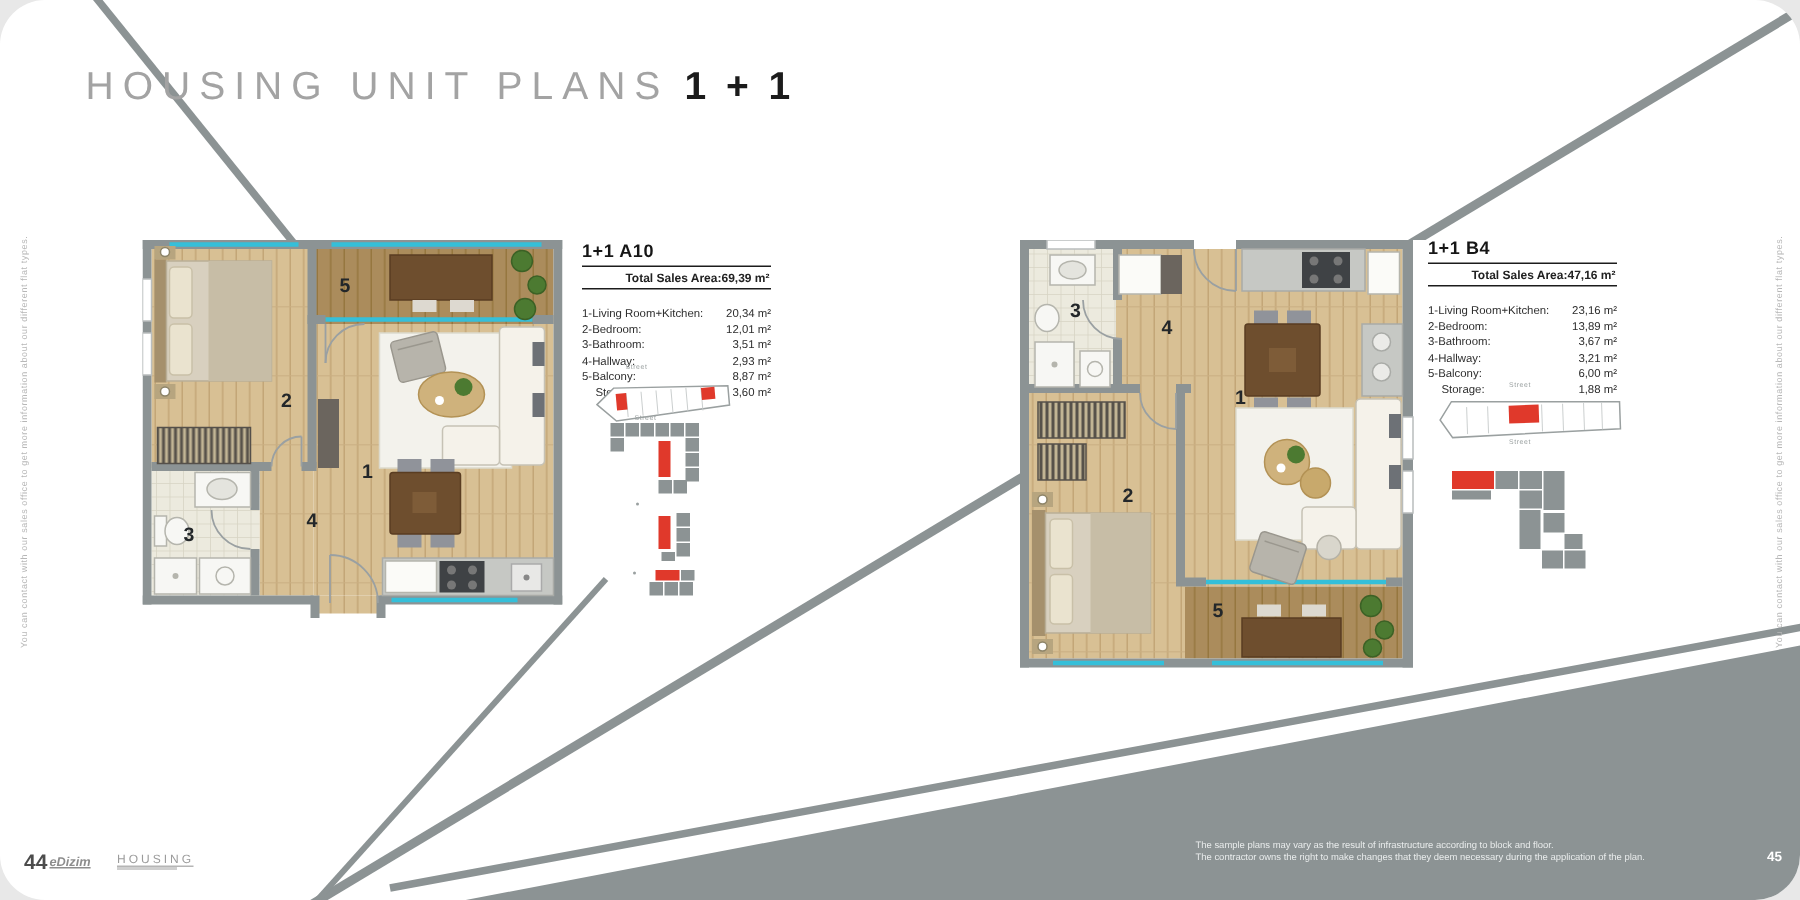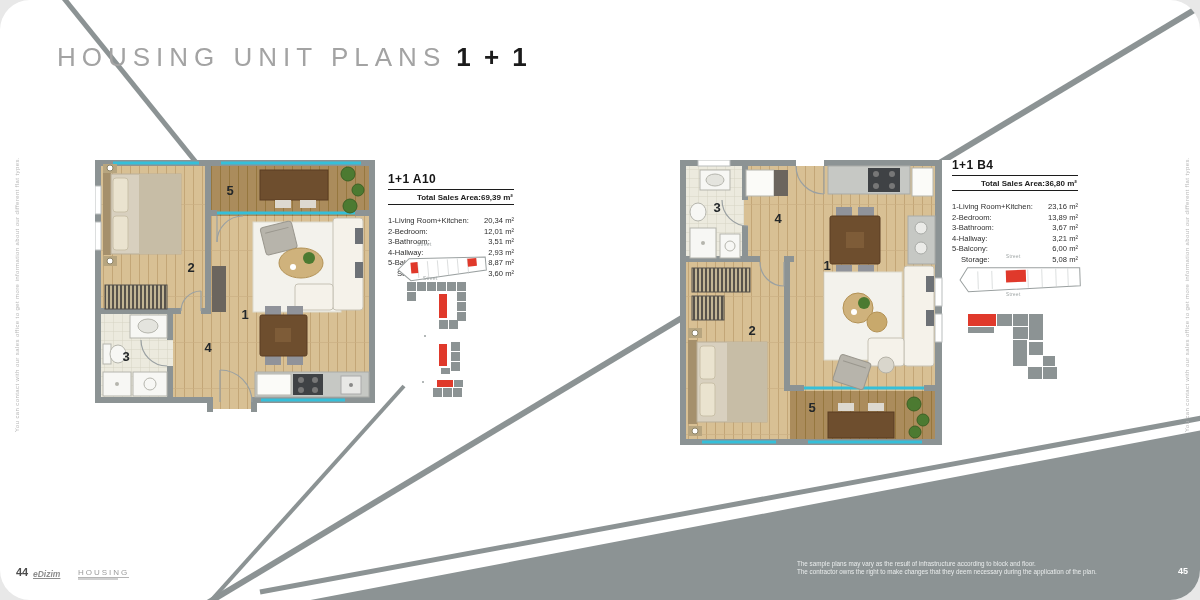--- a/index.html
+++ b/index.html
@@ -24,21 +24,21 @@
   .pt-row { display:flex; justify-content:space-between; line-height:10.6px; }
   .pt-row .v { text-align:left; }
   .pt-row.indent .l { padding-left:9px; }
   
   .plan-box { overflow:visible; }
   .room-num { position:absolute; transform:translate(-50%,-50%);
               font-size:13px; font-weight:700; color:#23272a; }
   
   .street { font-size:4.6px; color:#9aa0a0; letter-spacing:.4px; }
   
-  .pageno-left { left:16px; top:566px; font-size:11px; font-weight:700; color:#4c4c4c; }
+  .pageno-left { left:16px; top:566px; font-size:14px; font-weight:700; color:#4c4c4c; }
   .logo-edizim { left:33px; top:569px; font-size:8.5px; font-style:italic; font-weight:700; color:#8d8d8d;text-decoration:underline; }
   .logo-strada { left:78px; top:568px; font-size:8px; color:#9b9b9b; letter-spacing:2px;
                  border-bottom:.5px solid #b5b5b5; line-height:9px; }
   .logo-strada-sub { position:absolute; left:78px; top:578px; width:40px; height:2px; background:#cfcfcf; }
   .disclaimer { left:797px; top:560px; width:420px; font-size:6.3px; line-height:7.8px; color:#e9ecec; }
   .pageno-right { left:1178px; top:566px; font-size:9px; font-weight:700; color:#ffffff; }
   .side-note { width:230px; font-size:6px; letter-spacing:.4px; color:#b7b7b7;
                transform:rotate(-90deg); transform-origin:left top; white-space:nowrap; }
   .side-note.left { left:14px; top:432px; }
   .side-note.right { left:1184px; top:432px; }
@@ -199,21 +199,21 @@
           <circle cx="55" cy="224" r="6" fill="none" stroke="#b5b5ad"></circle>
       </g>
     </svg>
     <div class="room-num" style="left:150px;top:154px">1</div>
     <div class="room-num" style="left:96px;top:107px">2</div>
     <div class="room-num" style="left:31px;top:196px">3</div>
     <div class="room-num" style="left:113px;top:187px">4</div>
     <div class="room-num" style="left:135px;top:30px">5</div>
   </div>
 
-  <div class="abs plan-table" style="left:388px;top:172px">
+  <div class="abs plan-table" style="left:388px;top:160px">
     <div class="pt-name">1+1 A10</div>
     <div class="pt-total">
       <span>Total Sales Area:</span>
       <span>69,39 m²</span>
     </div>
     <div class="pt-rows">
       <div class="pt-row">
           <span class="l">1-Living Room+Kitchen:</span>
           <span class="v">20,34 m²</span>
         </div>
@@ -423,21 +423,21 @@
     <div class="room-num" style="left:72px;top:170px">2</div>
     <div class="room-num" style="left:37px;top:47px">3</div>
     <div class="room-num" style="left:98px;top:58px">4</div>
     <div class="room-num" style="left:132px;top:247px">5</div>
   </div>
 
   <div class="abs plan-table" style="left:952px;top:158px">
     <div class="pt-name">1+1 B4</div>
     <div class="pt-total">
       <span>Total Sales Area:</span>
-      <span>36,80 m²</span>
+      <span>47,16 m²</span>
     </div>
     <div class="pt-rows">
       <div class="pt-row">
           <span class="l">1-Living Room+Kitchen:</span>
           <span class="v">23,16 m²</span>
         </div>
       <div class="pt-row">
           <span class="l">2-Bedroom:</span>
           <span class="v">13,89 m²</span>
         </div>
@@ -448,21 +448,21 @@
       <div class="pt-row">
           <span class="l">4-Hallway:</span>
           <span class="v">3,21 m²</span>
         </div>
       <div class="pt-row">
           <span class="l">5-Balcony:</span>
           <span class="v">6,00 m²</span>
         </div>
       <div class="pt-row indent">
           <span class="l">Storage:</span>
-          <span class="v">5,08 m²</span>
+          <span class="v">1,88 m²</span>
         </div>
     </div>
   </div>
 
   <div class="abs" style="left:958px;top:252px;width:132px;height:132px">
     <svg width="132" height="132" viewBox="0 0 132 132">
       <g transform="rotate(-2 60 26)">
         <polygon points="2,26 10,14 122,18 122,36 10,38" fill="#fff" stroke="#9aa0a0" stroke-width="1"></polygon>
         <g stroke="#c6caca" stroke-width=".6">
           <line x1="20" y1="18" x2="20" y2="36"></line>

